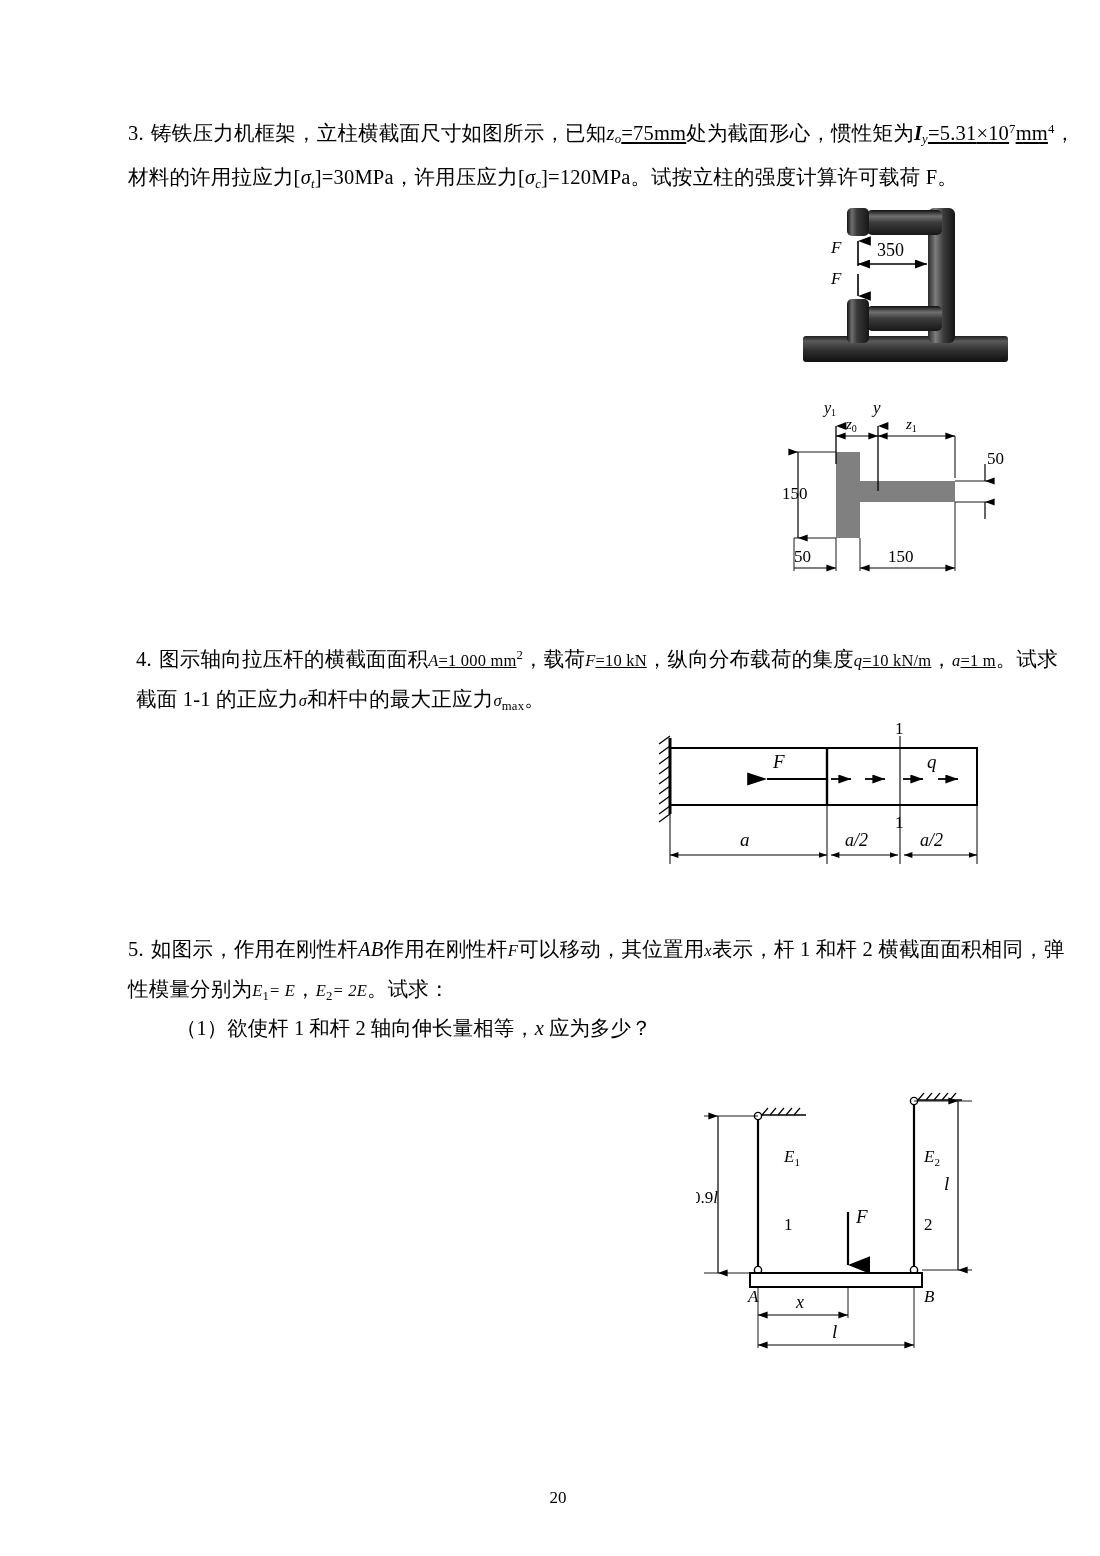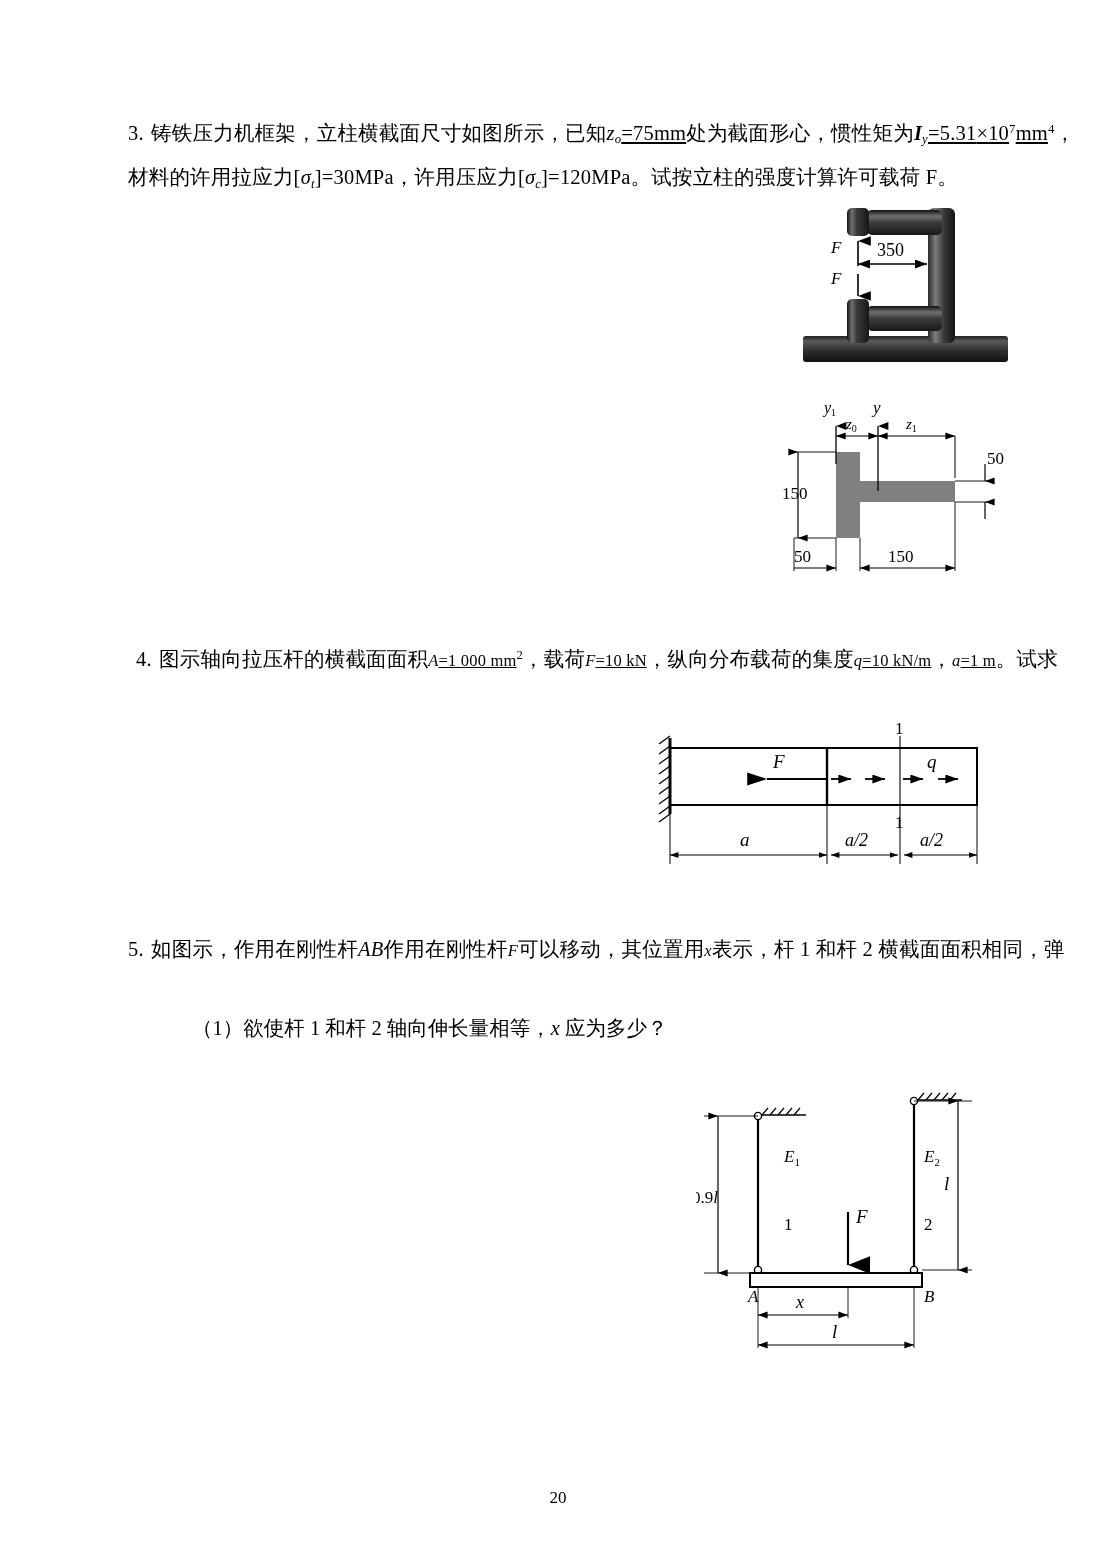--- a/index.html
+++ b/index.html
@@ -25,21 +25,21 @@
     font-size: 20.5px;
     line-height: 38px;
     text-align: justify;
     letter-spacing: 0.2px;
   }
   .prob .ln { display: block; white-space: nowrap; }
   .num { margin-right: 2px; }
   .sub-item {
     font-size: 20.5px;
     line-height: 40px;
-    margin-left: 32px;
+    margin-left: 16px;
     white-space: nowrap;
   }
 
   
   .mi { font-family: "Liberation Serif", serif; font-style: italic; }
   .mib { font-family: "Liberation Serif", serif; font-style: italic; font-weight: 600;}
   .mn { font-family: "Liberation Serif", serif; font-style: normal; text-decoration: underline; }
   sub.s { font-size: 0.62em; vertical-align: -0.28em; font-style: italic; }
   sub.sn { font-size: 0.62em; vertical-align: -0.28em; font-style: normal; }
   sup.s { font-size: 0.62em; vertical-align: 0.52em; font-style: normal; }
@@ -196,20 +196,21 @@
       <line x1="80" y1="152" x2="80" y2="185" stroke="#000" stroke-width="0.9"></line>
       <line x1="175" y1="116" x2="175" y2="185" stroke="#000" stroke-width="0.9"></line>
       <line x1="80" y1="182" x2="175" y2="182" stroke="#000" stroke-width="1.2" marker-start="url(#aL)" marker-end="url(#aR)"></line>
       <text x="108" y="176" font-family="Liberation Serif, serif" font-size="17">150</text>
     </svg>
   </div>
 
   <div id="block-p4" class="prob">
     <span class="ln"><span class="num">4.</span>
       <span>图示轴向拉压杆的横截面面积</span><span class="mi small-math">A</span><span class="mn small-math">=1 000 mm</span><sup class="s small-math">2</sup><span>，载荷</span><span class="mi small-math">F</span><span class="mn small-math">=10 kN</span><span>，纵向分布载荷的集度</span><span class="mi small-math">q</span><span class="mn small-math">=10 kN/m</span><span>，</span><span class="mi small-math">a</span><span class="mn small-math">=1 m</span><span>。试求</span></span>
+    <span class="ln"><span>截面 1-1 的正应力</span><span class="sigma small-math">σ</span><span>和杆中的最大正应力</span><span class="sigma small-math">σ</span><sub class="sn tiny-math">max</sub><span>。</span></span>
   </div>
 
   <div class="fig" id="fig-beam">
     <svg width="336" height="155" viewBox="0 0 336 155">
       <defs>
         <marker id="bR" markerWidth="10" markerHeight="10" refX="9" refY="3" orient="auto">
             <path d="M0,0 L9,3 L0,6 z" fill="#000"></path>
           </marker>
         <marker id="bL" markerWidth="10" markerHeight="10" refX="0" refY="3" orient="auto">
             <path d="M9,0 L0,3 L9,6 z" fill="#000"></path>
@@ -266,20 +267,21 @@
       <text x="190" y="128" font-family="Liberation Serif, serif" font-style="italic" font-size="18">a/2</text>
 
       <line x1="249" y1="137" x2="322" y2="137" stroke="#000" stroke-width="1.2" marker-start="url(#bLs)" marker-end="url(#bRs)"></line>
       <text x="265" y="128" font-family="Liberation Serif, serif" font-style="italic" font-size="18">a/2</text>
     </svg>
   </div>
 
   <div id="block-p5" class="prob">
     <span class="ln"><span class="num">5.</span>
       <span>如图示，作用在刚性杆</span><span class="mi">AB</span><span>作用在刚性杆</span><span class="mi small-math">F</span><span>可以移动，其位置用</span><span class="mi small-math">x</span><span>表示，杆 1 和杆 2 横截面面积相同，弹</span></span>
+    <span class="ln"><span>性模量分别为</span><span class="mi small-math">E</span><sub class="sn small-math">1</sub><span class="mi small-math">= E</span><span>，</span><span class="mi small-math">E</span><sub class="sn small-math">2</sub><span class="mi small-math">= 2E</span><span>。试求：</span></span>
   </div>
 
   <div style="position:absolute; left:160px; top:1008px; width:700px;">
     <div class="sub-item"><span>（1）欲使杆 1 和杆 2 轴向伸长量相等，</span><span class="mi">x</span><span> 应为多少？</span></div>
   </div>
 
   <div class="fig" id="fig-rods">
     <svg width="280" height="265" viewBox="0 0 280 265">
       <defs>
         <marker id="cR" markerWidth="9" markerHeight="9" refX="8" refY="3" orient="auto">

